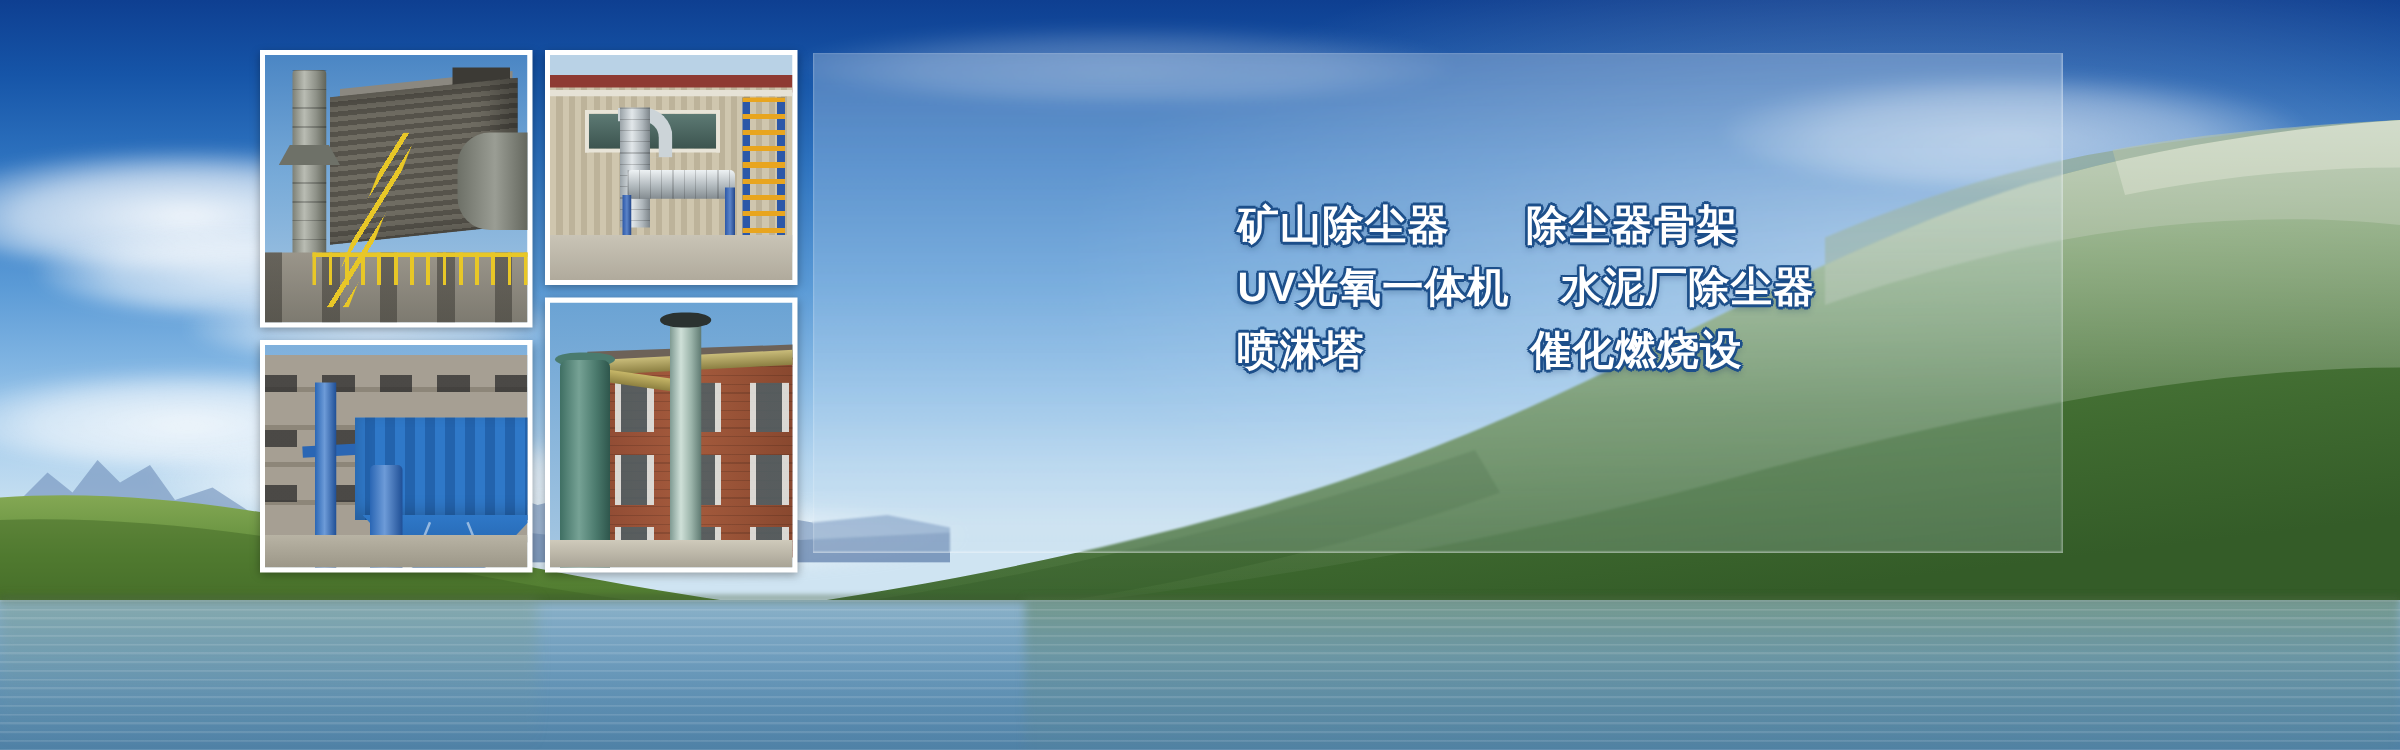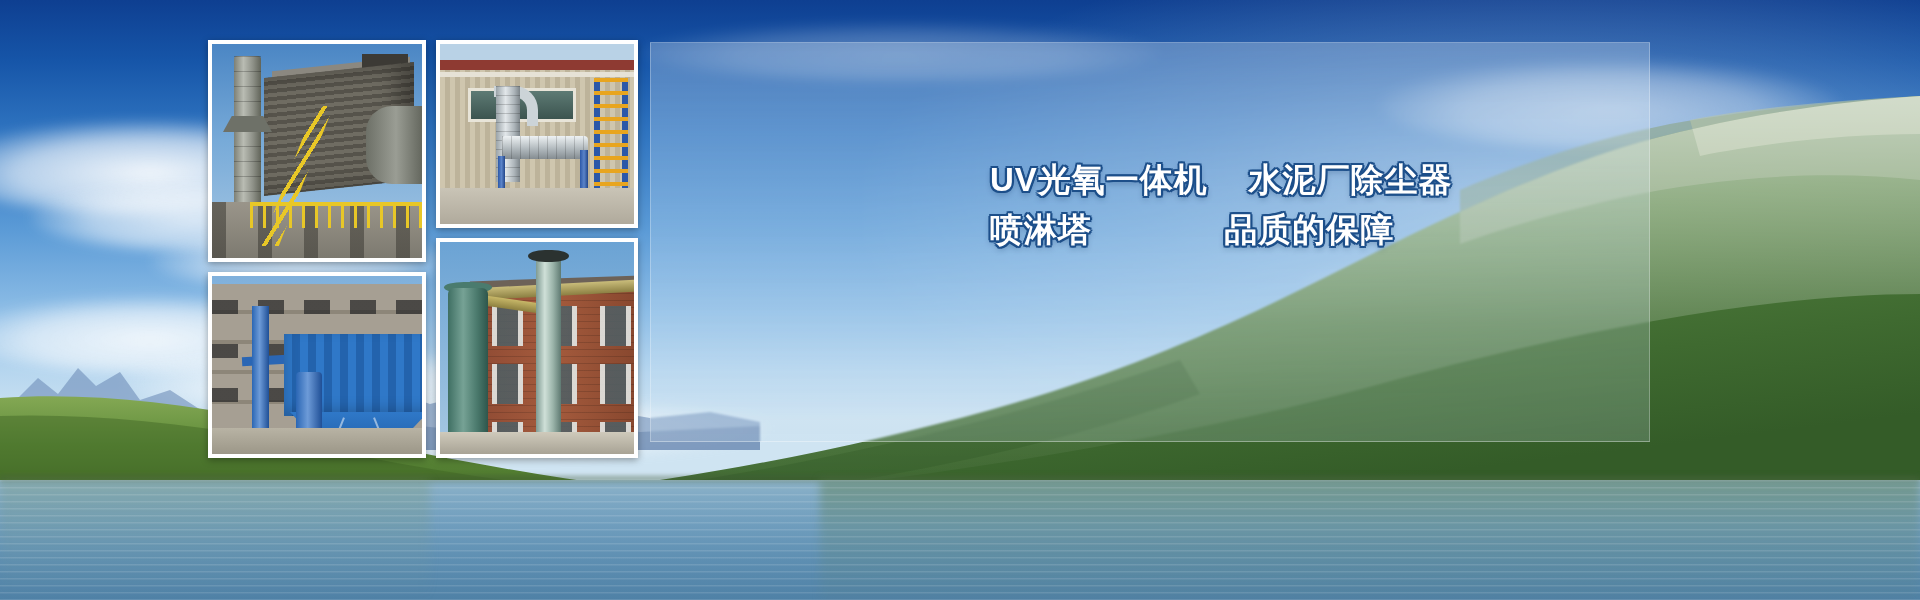--- a/index.html
+++ b/index.html
@@ -524,17 +524,18 @@
         <div class="ph4-ground"></div>
       </div>
     </div>
 
   </div>
 
   <div class="panel"></div>
 
 
   <div class="prodlist">
+    <div class="prodline">矿山除尘器      除尘器骨架</div>
     <div class="prodline">UV光氧一体机    水泥厂除尘器</div>
-    <div class="prodline">喷淋塔             品质的保障</div>
+    <div class="prodline">喷淋塔             催化燃烧设</div>
   </div>
 
 </div>
 
 </body></html>

